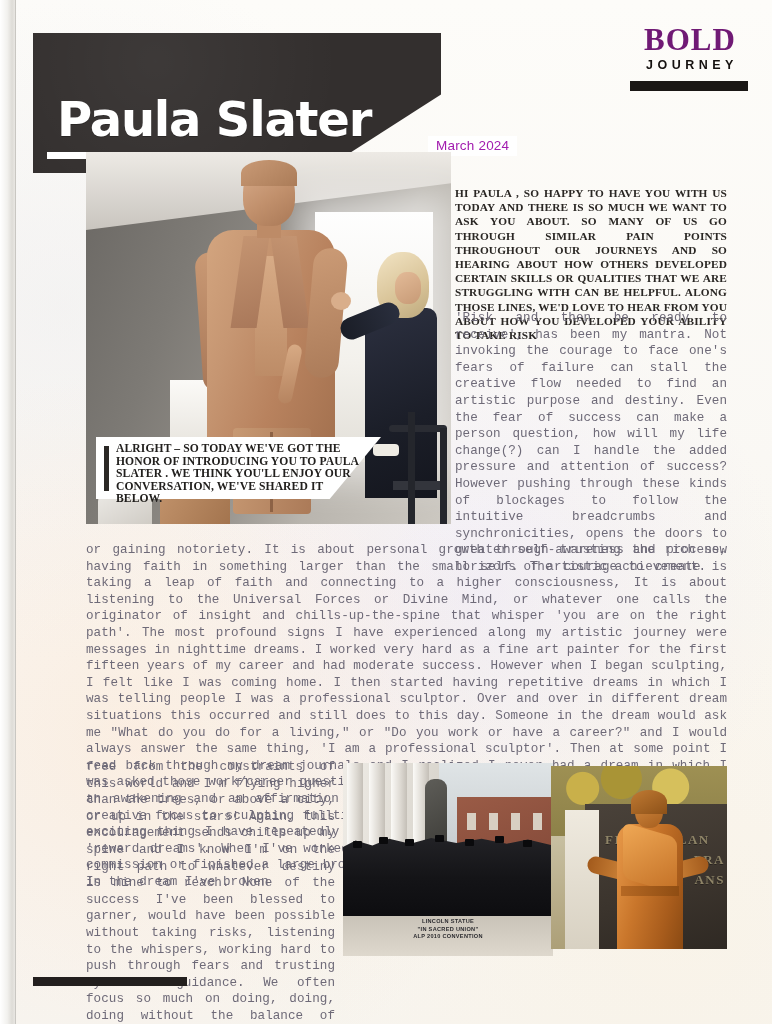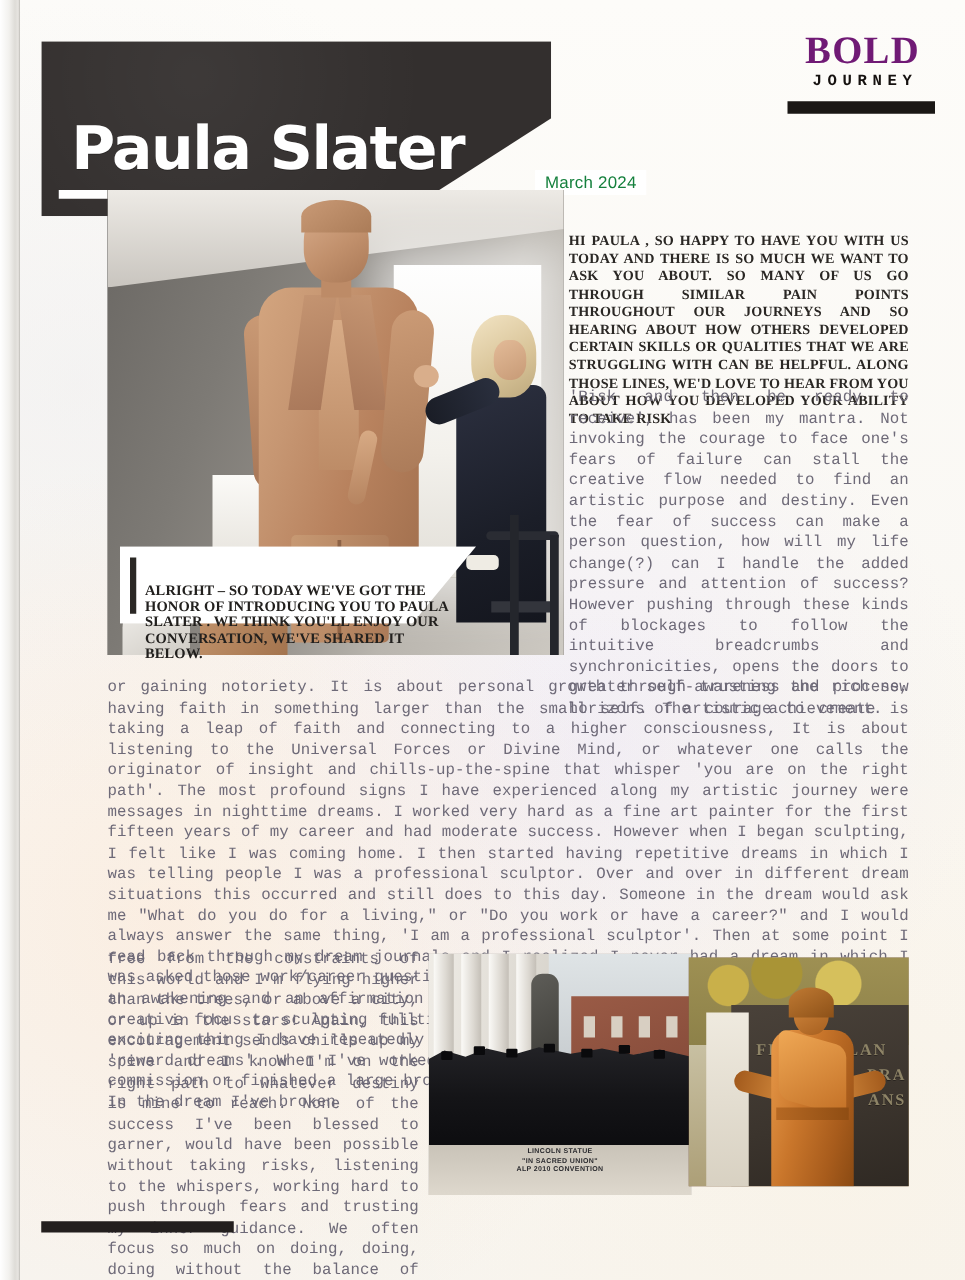--- a/index.html
+++ b/index.html
@@ -52,32 +52,32 @@
     font-family:"DejaVu Sans","Liberation Sans",sans-serif;
     white-space:nowrap;
     text-shadow:0 1px 0 rgba(0,0,0,.25);
   }
   #title-rule{
     position:absolute;left:47px;top:152px;width:105px;height:7px;background:#ffffff;
   }
   #date-tag{
     position:absolute;left:428px;top:136px;
     background:#ffffff;padding:2px 8px 3px 8px;
-    font-size:13.5px;color:#15803d;letter-spacing:.2px;
+    font-size:13.5px;color:#a21caf;letter-spacing:.2px;
   }
   
   #logo{
     position:absolute;right:22px;top:24px;width:120px;text-align:center;
   }
   #logo-bold{
     font-family:"Liberation Serif","DejaVu Serif",serif;
     font-size:31px;font-weight:bold;color:#701a75;letter-spacing:1px;line-height:1;
   }
   #logo-journey{
-    font-family:Liberation Mono, monospace;
+    font-family:Liberation Sans, sans-serif;
     font-size:12.5px;font-weight:bold;color:#15110f;letter-spacing:4.5px;
     margin-top:3px;margin-left:4px;
   }
   #logo-rule{
     margin-top:9px;height:10px;background:#1a1715;width:118px;
   }
   #logo-bg{
     position:absolute;right:10px;top:10px;width:146px;height:112px;
     background:linear-gradient(160deg,#f0efec 0%,#e8e7e3 60%,#f4f3f0 100%);
     z-index:-1;
@@ -157,21 +157,21 @@
   
   #caption-box{
     position:absolute;left:96px;top:437px;width:285px;height:62px;
     background:#ffffff;
     clip-path:polygon(0 0, 100% 0, 82% 100%, 0 100%);
   }
   #caption-bar{
     position:absolute;left:104px;top:446px;width:5px;height:45px;background:#2b2825;
   }
   #caption-text{
-    position:absolute;left:116px;top:467px;width:252px;
+    position:absolute;left:116px;top:443px;width:252px;
     font-family:"Liberation Serif","DejaVu Serif",serif;
     font-weight:bold;font-size:11.6px;line-height:12.6px;
     color:#22201e;letter-spacing:.1px;
     text-transform:uppercase;
   }
 
   
   #intro-question{
     position:absolute;left:455px;top:186px;width:272px;
     font-family:"Liberation Serif","DejaVu Serif",serif;

